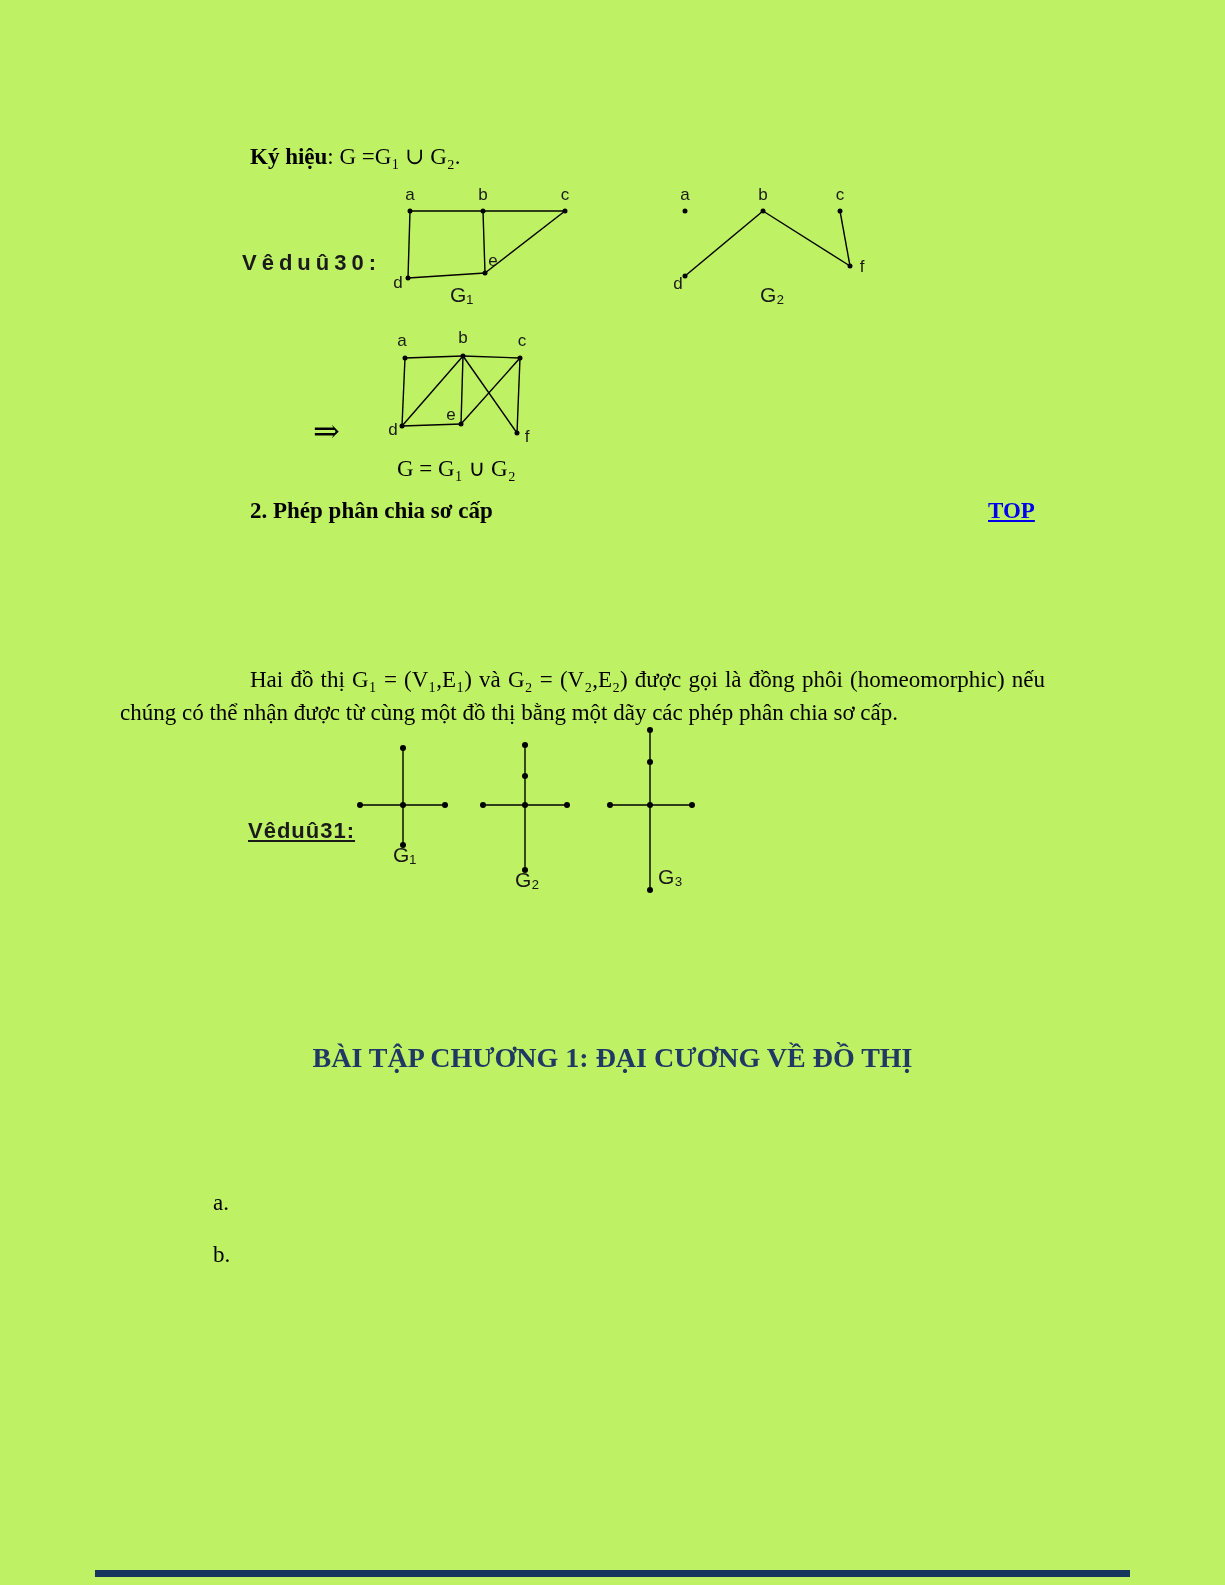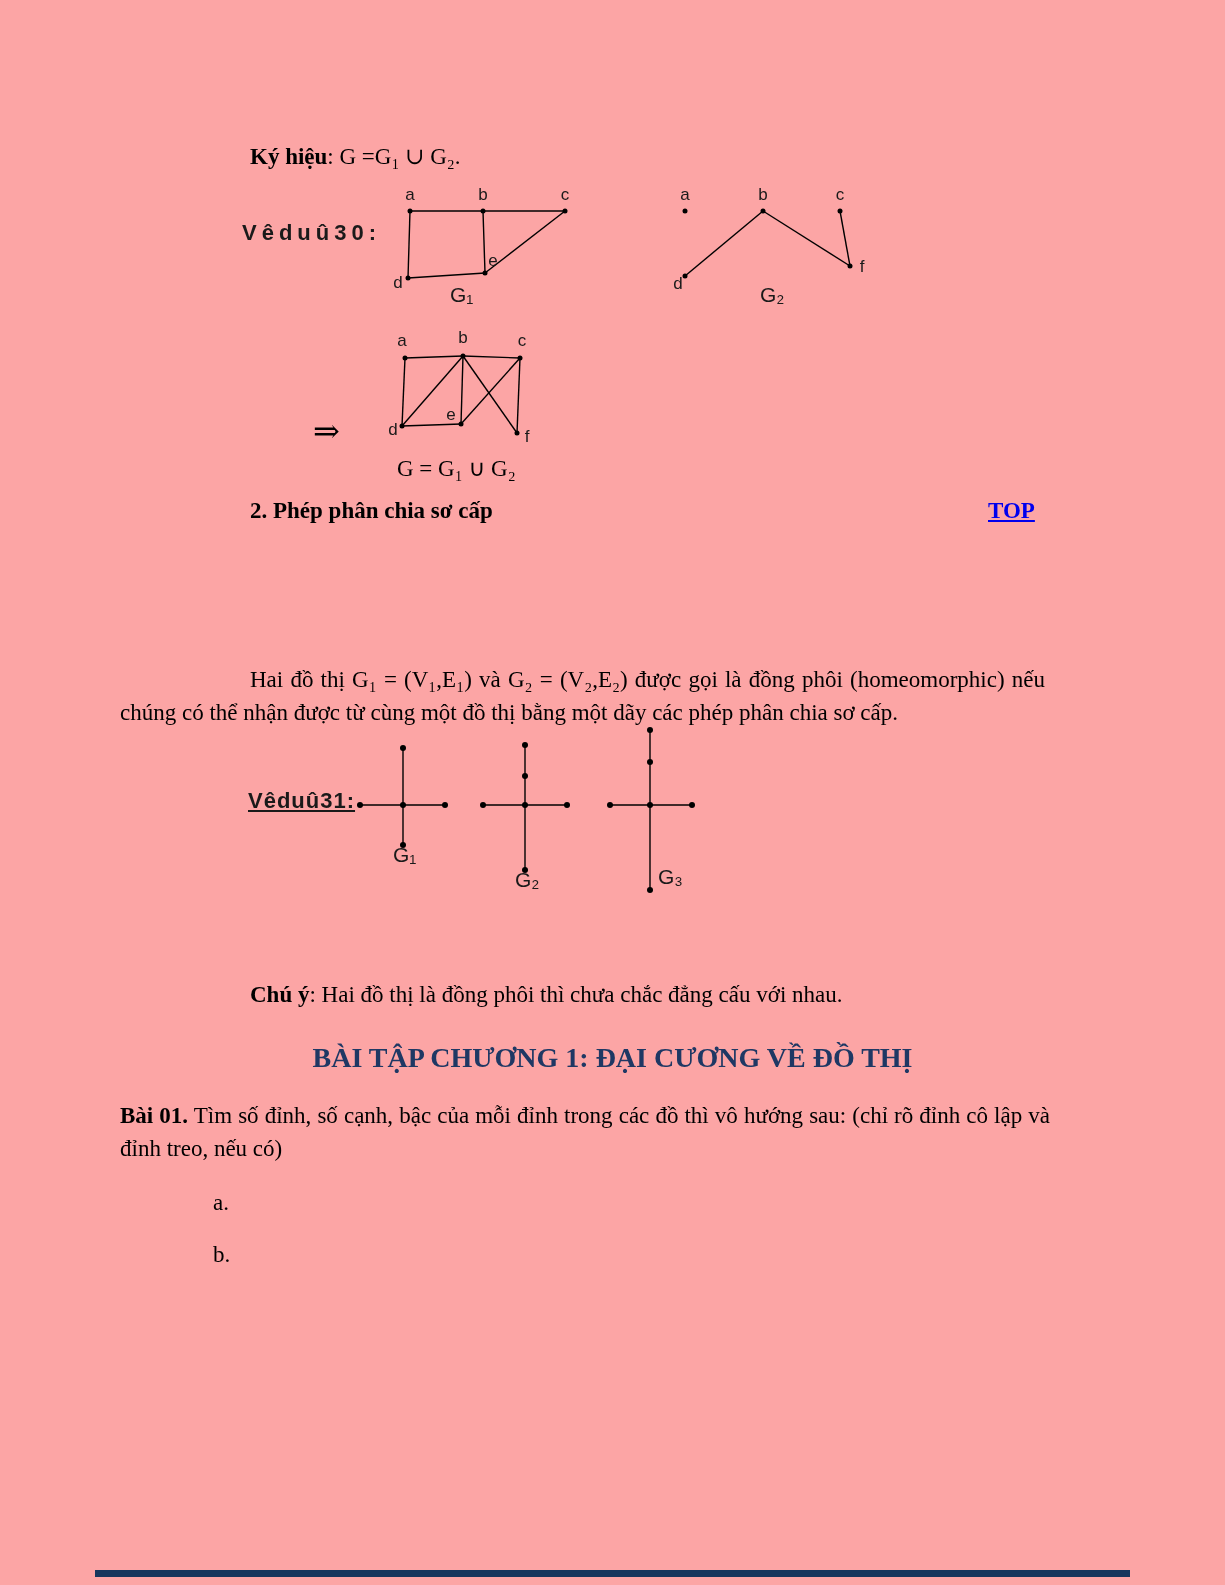--- a/index.html
+++ b/index.html
@@ -1,36 +1,37 @@
 <!DOCTYPE html>
 <html><head>
 <meta charset="utf-8">
 <style>
   * { margin: 0; padding: 0; box-sizing: border-box; }
   html, body { background: #ffffff; }
   #page {
     position: relative;
     width: 1225px;
     height: 1585px;
-    background: #fca5a5;
+    background: #bef264;
     color: #000;
     font-family: "Liberation Serif", "DejaVu Serif", serif;
     font-size: 23px;
     overflow: hidden;
   }
   .abs { position: absolute; }
   .bold { font-weight: bold; }
   .para { text-align: justify; line-height: 1.42; }
   .indent110 { text-indent: 110px; }
   .indent130 { text-indent: 130px; }
   .fig-label {
     font-family: "Liberation Sans", "DejaVu Sans", sans-serif;
     font-weight: bold;
     font-size: 22px;
     color: #1a1a1a;
+    margin-top: 30px;
   }
   .ls-wide { letter-spacing: 5px; }
   .ls-tight { letter-spacing: 1px; }
   .toplink { color: #0000EE; text-decoration: underline; cursor: pointer; }
   .arrow { font-size: 32px; }
   .chapter-heading {
     width: 1225px;
     text-align: center;
     color: #1F3864;
     font-weight: bold;
@@ -176,30 +177,24 @@
       <circle cx="362" cy="93" r="3"></circle>
       <circle cx="320" cy="18" r="3"></circle>
       <circle cx="320" cy="50" r="3"></circle>
       <circle cx="320" cy="93" r="3"></circle>
       <circle cx="320" cy="178" r="3"></circle>
     </g>
     <text x="328" y="172" class="cap">G₃</text>
   </svg>
 
 
-  <div class="abs" style="left:250px; top:982px;">
-    <span class="bold">Chú ý</span><span>: Hai đồ thị là đồng phôi thì chưa chắc đẳng cấu với nhau.</span>
-  </div>
 
   <div class="abs chapter-heading" style="left:0; top:1042px;">
     <span>BÀI TẬP CHƯƠNG 1: </span><span class="it">ĐẠI CƯƠNG VỀ ĐỒ THỊ</span>
   </div>
 
-  <div class="abs para" style="left:120px; top:1100px; width:930px;">
-    <span class="bold">Bài 01.</span><span> Tìm số đỉnh, số cạnh, bậc của mỗi đỉnh trong các đồ thì vô hướng sau: (chỉ rõ đỉnh cô lập và đỉnh treo, nếu có)</span>
-  </div>
 
   <div class="abs" style="left:213px; top:1190px;">a.</div>
   <div class="abs" style="left:213px; top:1242px;">b.</div>
 
   <div class="abs footer-bar" style="left:95px; top:1570px; width:1035px;"></div>
 
 </div>
 
 </body></html>

